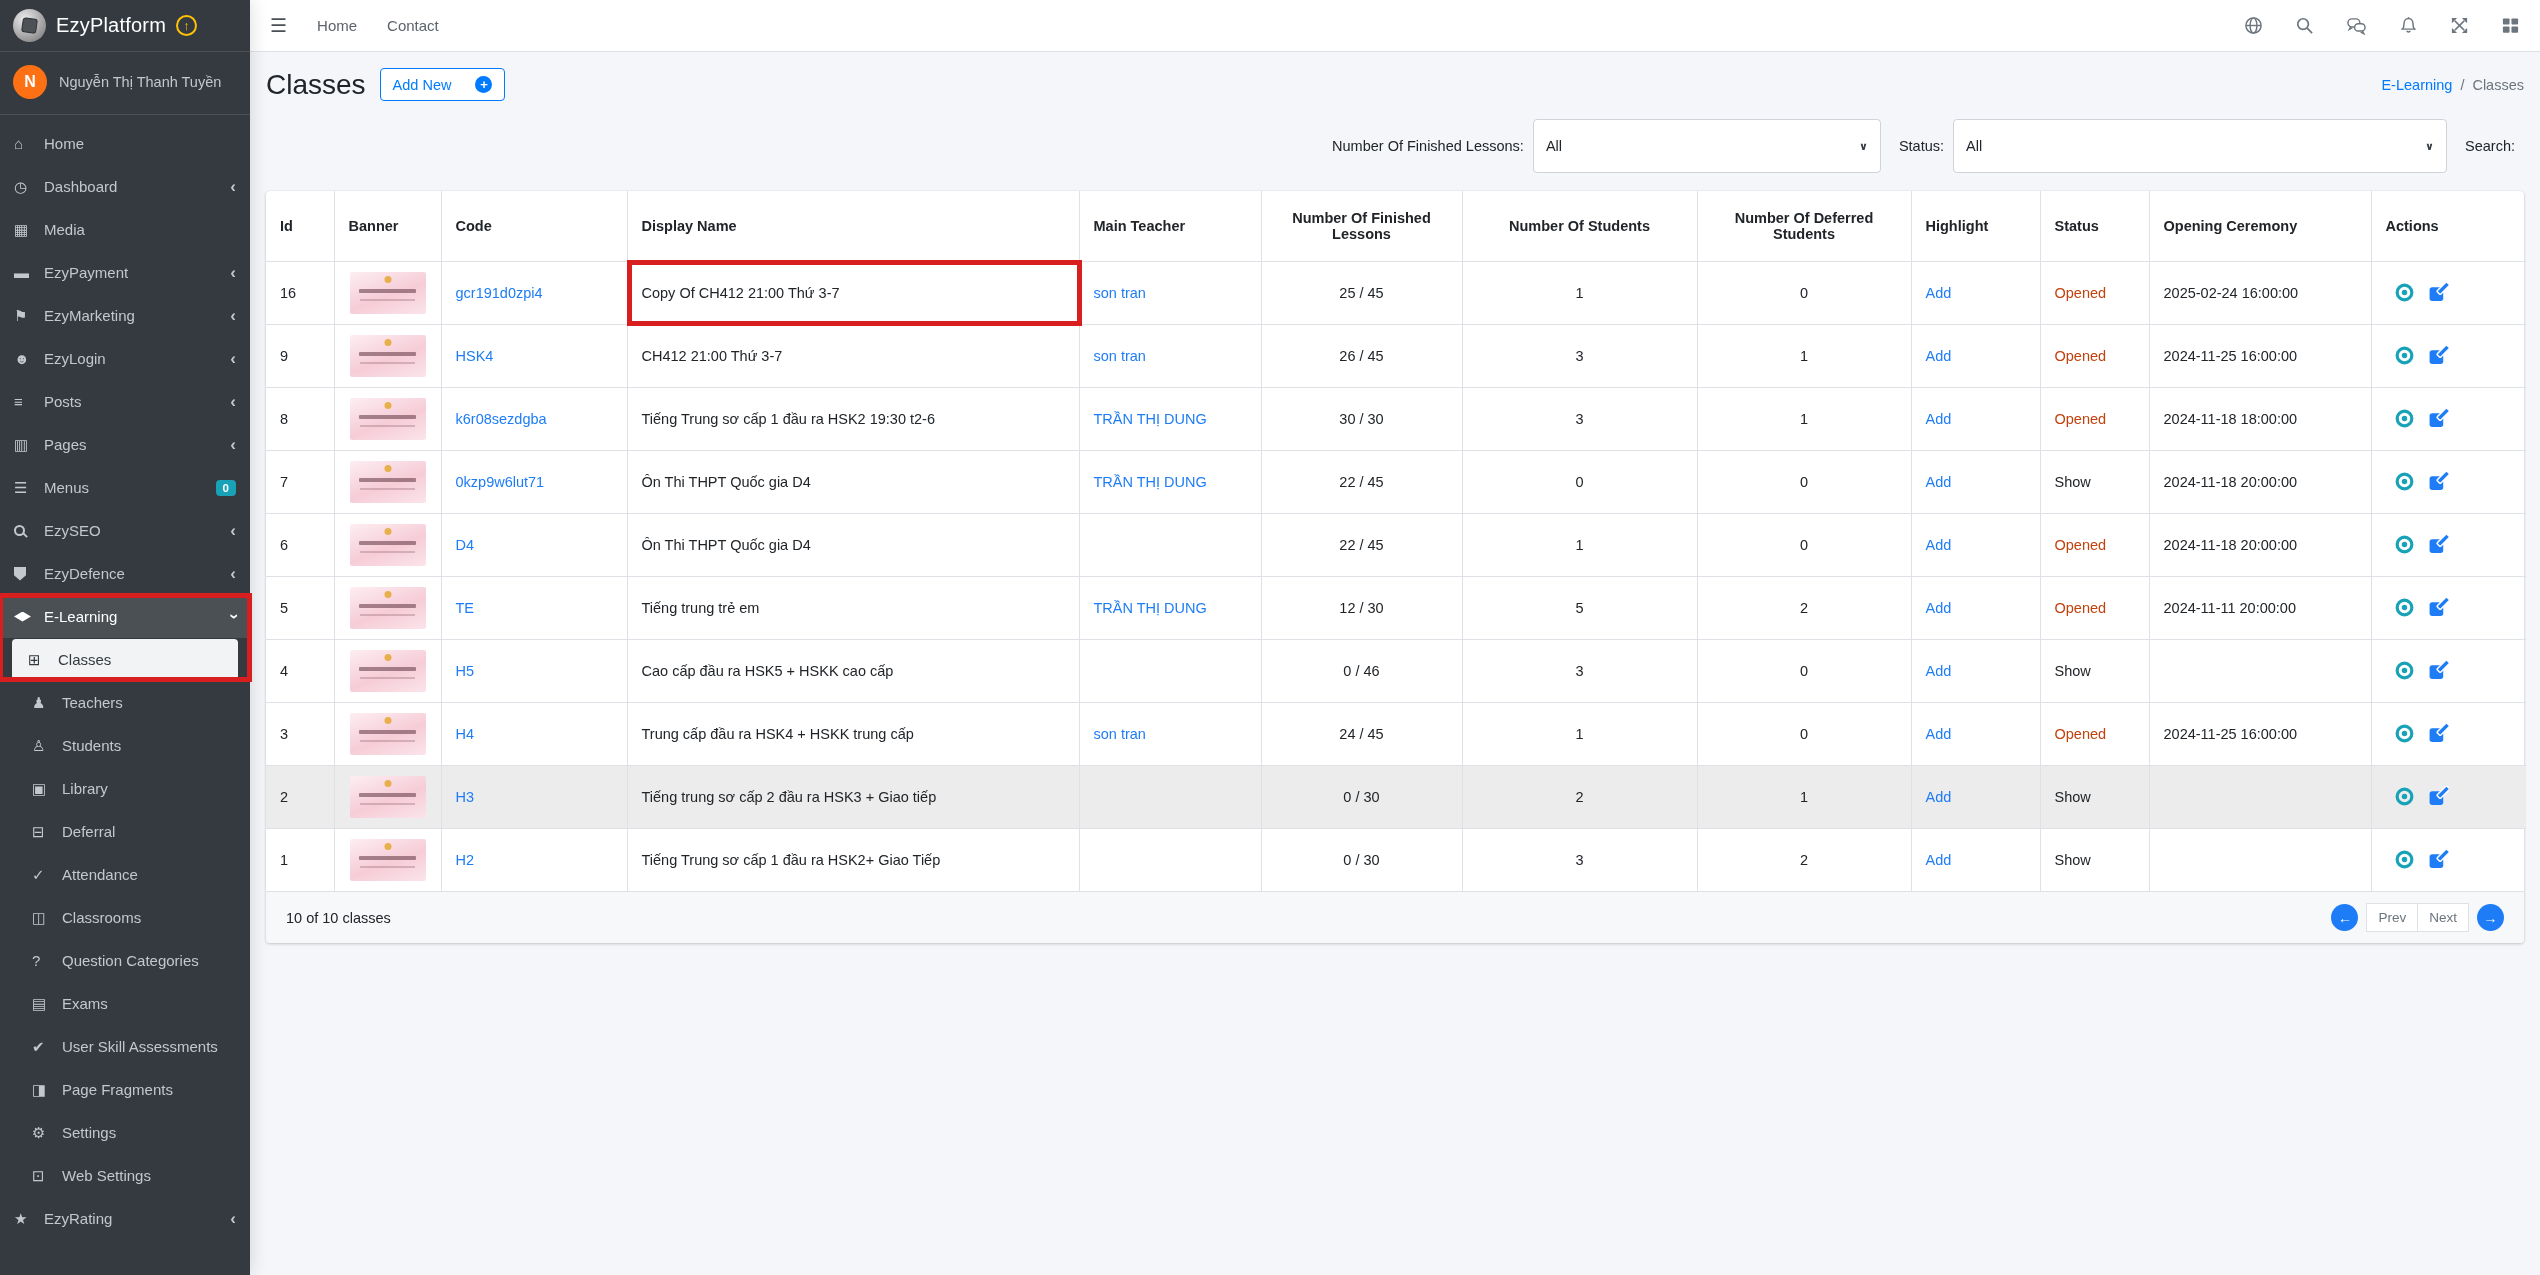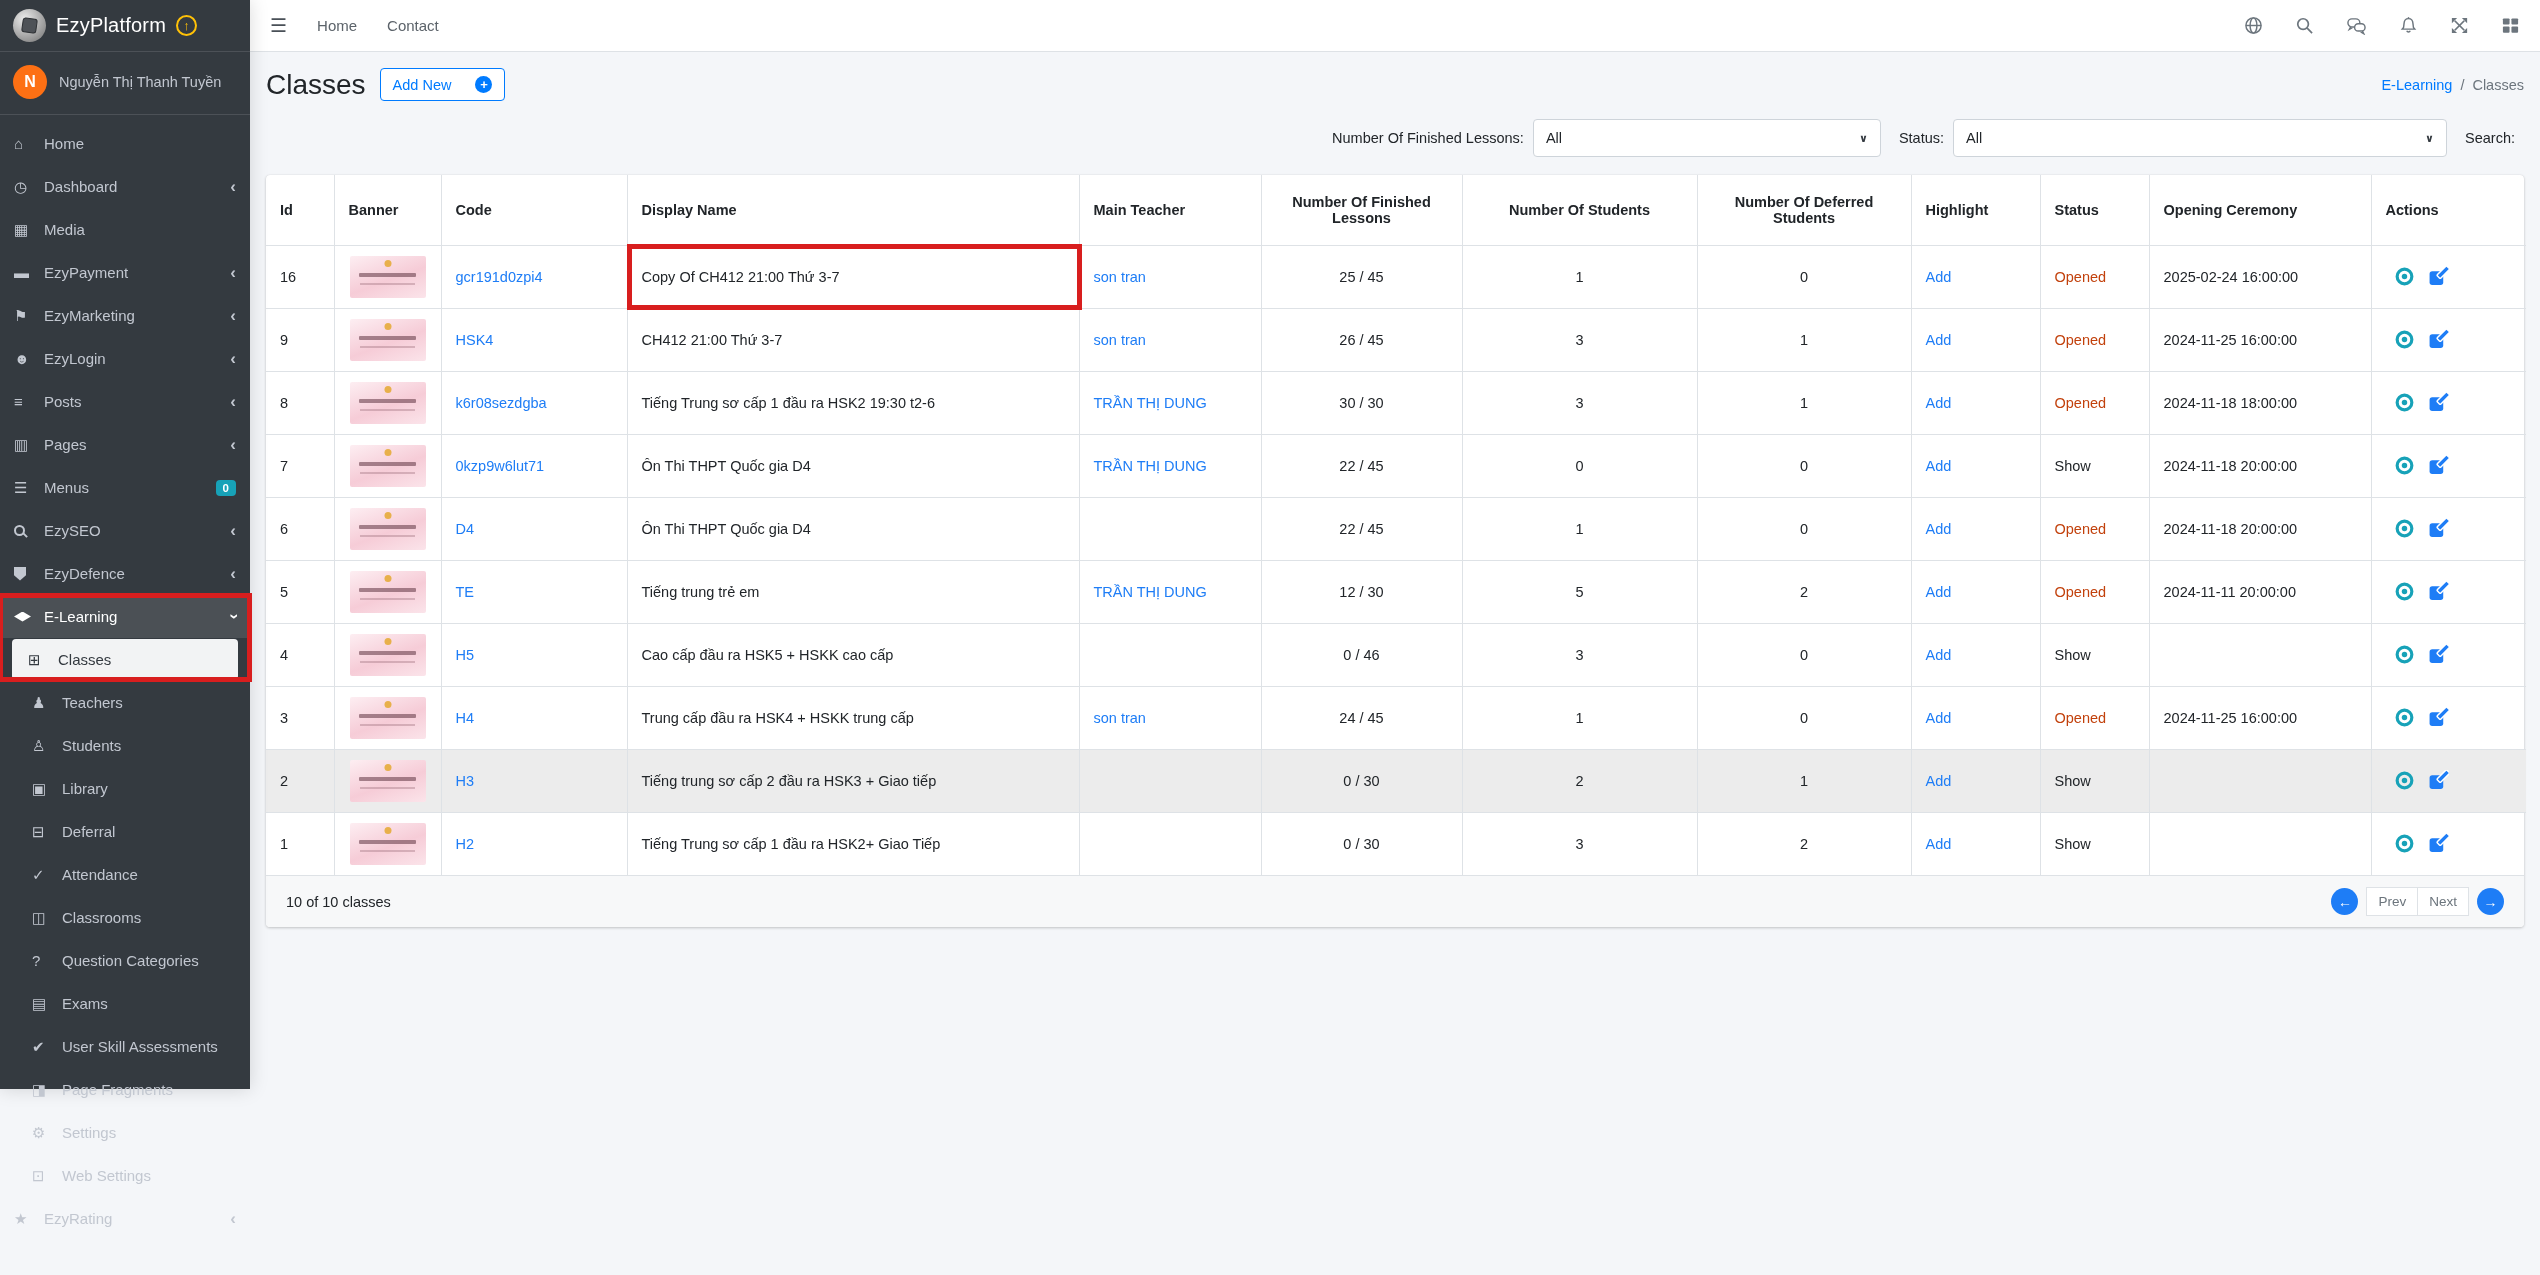--- a/index.html
+++ b/index.html
@@ -1,21 +1,21 @@
 <!DOCTYPE html>
 <html><head>
 <meta charset="utf-8">
 <style>
   *{box-sizing:border-box;margin:0;padding:0}
   html,body{width:2540px;height:1275px}
   body{font-family:"Liberation Sans","DejaVu Sans",sans-serif;background:#f4f6f9;overflow:hidden;display:flex}
   a{text-decoration:none;cursor:pointer}
 
   
-  .sidebar{width:250px;min-width:250px;height:1089px;background:#343a40;color:#c2c7d0;position:relative;box-shadow:0 0 18px rgba(0,0,0,.15);z-index:5}
+  .sidebar{width:250px;min-width:250px;height:1275px;background:#343a40;color:#c2c7d0;position:relative;box-shadow:0 0 18px rgba(0,0,0,.15);z-index:5}
   .brand{display:flex;align-items:center;gap:10px;height:52px;padding:0 13px;border-bottom:1px solid rgba(255,255,255,.12)}
   .brand-logo{width:33px;height:33px;min-width:33px;border-radius:50%;background:radial-gradient(circle at 35% 30%,#ececec,#8f8f8f 75%);display:flex;align-items:center;justify-content:center}
   .brand-cube{width:15px;height:15px;background:#4e5257;border:1px solid #2d3034;border-radius:3px;transform:rotate(8deg)}
   .brand-name{font-size:20px;color:#fff;font-weight:400;letter-spacing:.2px}
   .brand-badge{width:21px;height:21px;min-width:21px;border:2px solid #ffc107;border-radius:50%;color:#ffc107;font-weight:bold;font-size:13px;display:flex;align-items:center;justify-content:center;cursor:pointer}
   .user-panel{display:flex;align-items:center;gap:12px;padding:13px 13px 15px;border-bottom:1px solid rgba(255,255,255,.12)}
   .avatar{width:34px;height:34px;min-width:34px;border-radius:50%;background:#fd7014;color:#fff;font-size:16px;font-weight:bold;display:flex;align-items:center;justify-content:center}
   .user-name{font-size:14.5px;color:#c2c7d0}
   .side-nav{padding-top:7px}
   .nav-item{display:flex;align-items:center;height:43px;padding:0 14px;font-size:15px;color:#c2c7d0}
@@ -47,21 +47,21 @@
   .content{padding:14px 16px;flex:1}
   .page-head{display:flex;align-items:center;margin:2px 0 18px}
   .page-title{font-size:28px;font-weight:400;color:#212529}
   .add-new-btn{margin-left:14px;display:inline-flex;align-items:center;gap:24px;border:1px solid #007bff;color:#007bff;background:#fff;border-radius:4px;font-size:14.5px;padding:7px 12px;cursor:pointer}
   .plus-circle{width:17px;height:17px;border-radius:50%;background:#007bff;color:#fff;font-size:13px;font-weight:bold;display:flex;align-items:center;justify-content:center}
   .breadcrumb{margin-left:auto;font-size:14.5px;color:#6c757d;display:flex;gap:8px;align-items:center}
   .breadcrumb a{color:#007bff}
 
   .filter-row{display:flex;justify-content:flex-end;align-items:center;margin-bottom:18px;font-size:14.5px;color:#212529}
   .filter-label{margin-right:9px;white-space:nowrap}
-  .fake-select{height:38px;background:#fff;border:1px solid #ced4da;border-radius:4px;display:flex;align-items:center;justify-content:space-between;padding:0 12px;cursor:pointer}
+  .fake-select{height:54px;background:#fff;border:1px solid #ced4da;border-radius:4px;display:flex;align-items:center;justify-content:space-between;padding:0 12px;cursor:pointer}
   .fs-1{width:348px;margin-right:18px}
   .fs-2{width:494px;margin-right:18px}
   .select-caret{font-size:11px;color:#343a40;font-weight:bold}
   .search-input{width:493px;height:38px;border:1px solid #ced4da;border-radius:4px;padding:0 12px;font-size:14.5px;color:#212529;background:#fff;outline:none}
   .search-input::placeholder{color:#aab0b6}
 
   
   .card{background:#fff;border-radius:4px;box-shadow:0 0 1px rgba(0,0,0,.12),0 1px 3px rgba(0,0,0,.2)}
   table{width:100%;border-collapse:collapse;table-layout:fixed;font-size:14.5px;color:#212529;border:hidden}
   th,td{border:1px solid #dee2e6;padding:8px 14px;vertical-align:middle;text-align:left}

